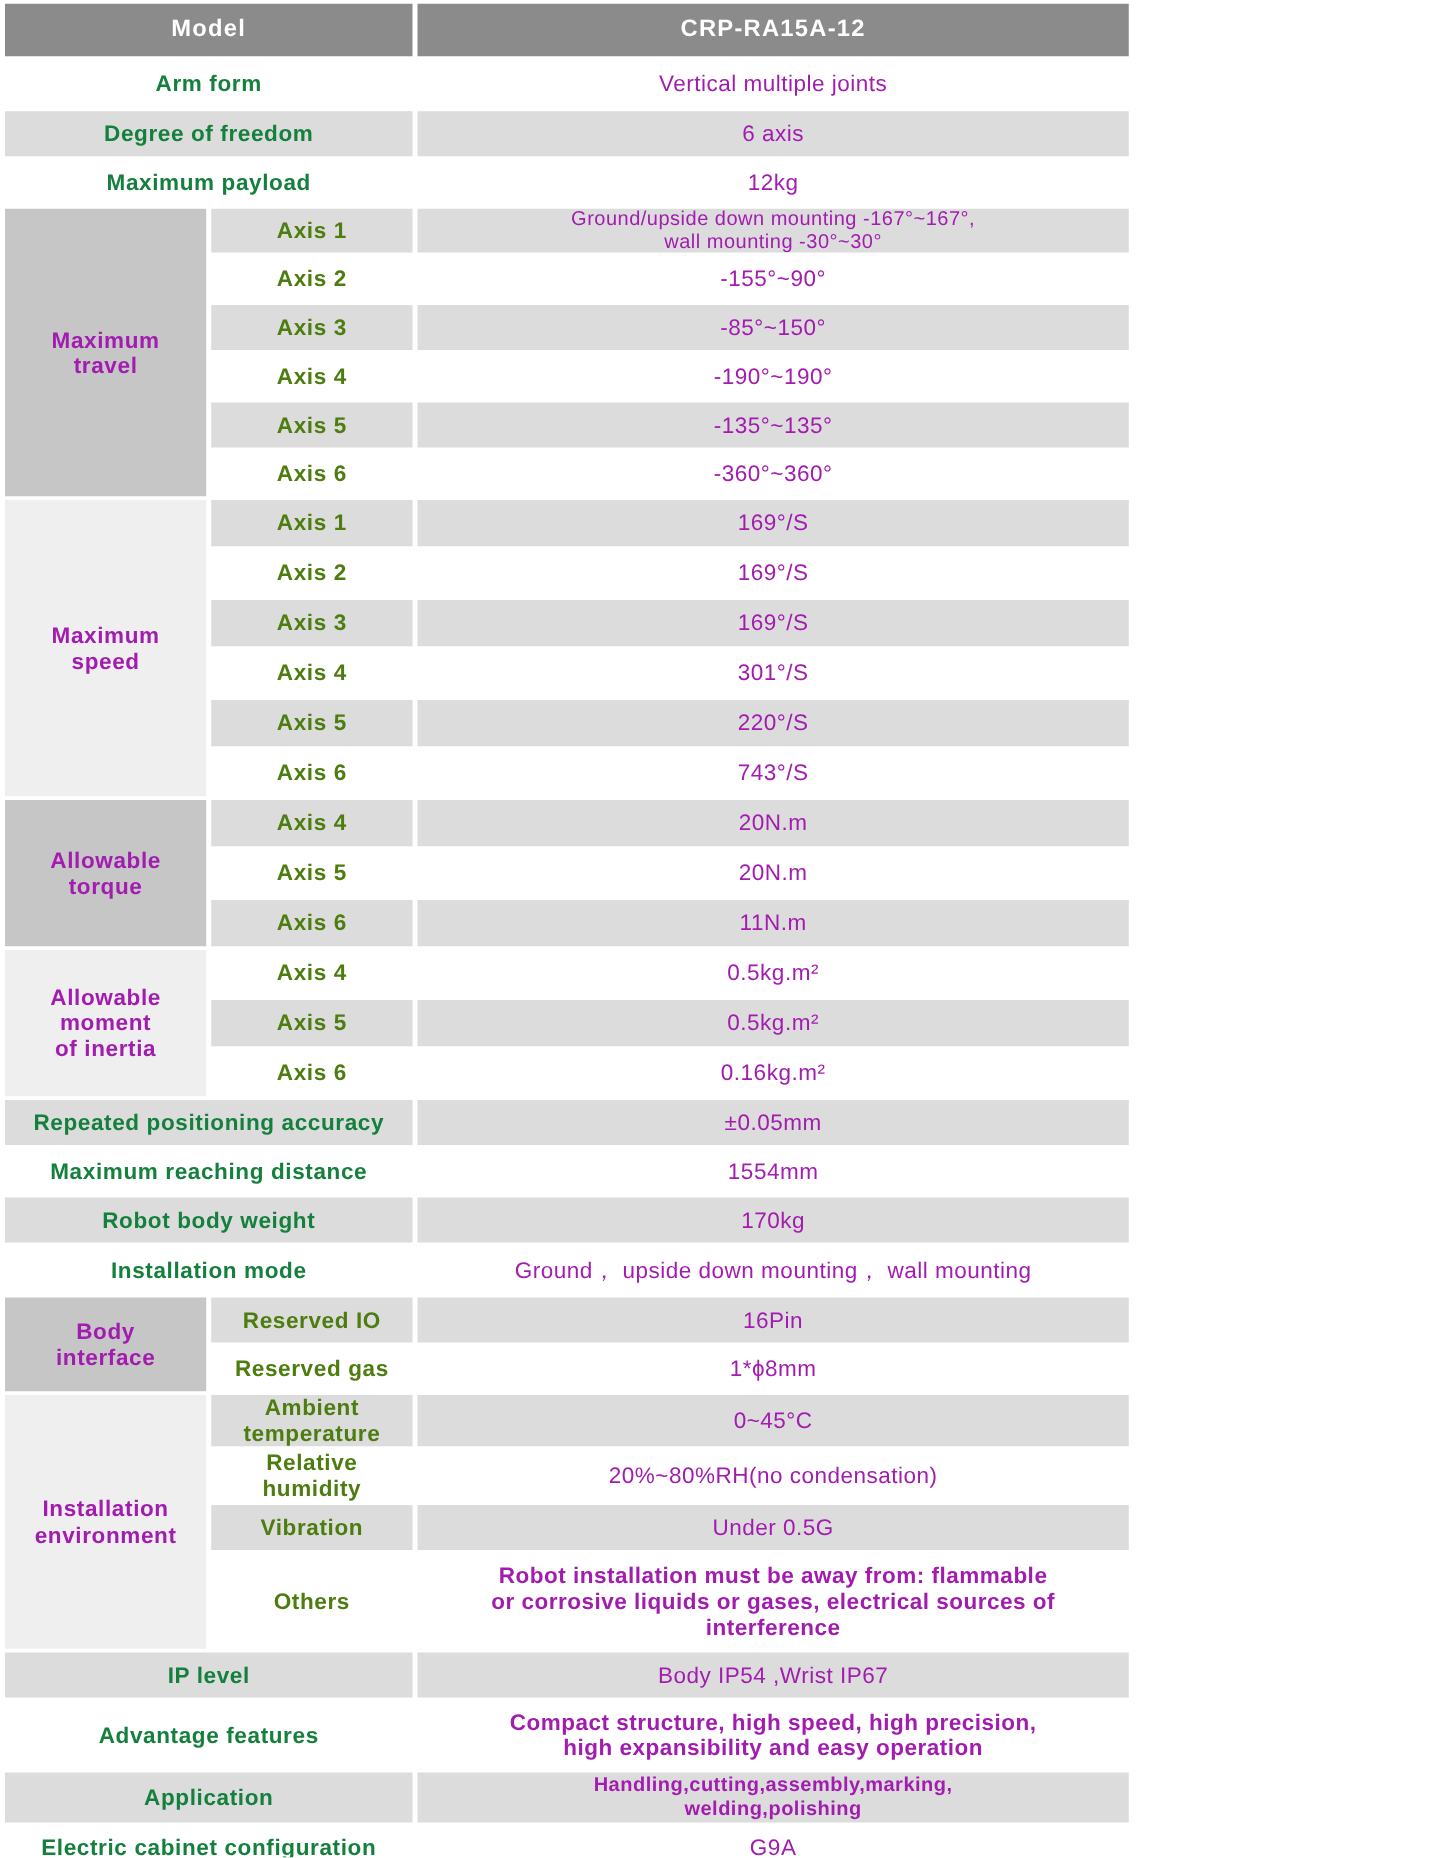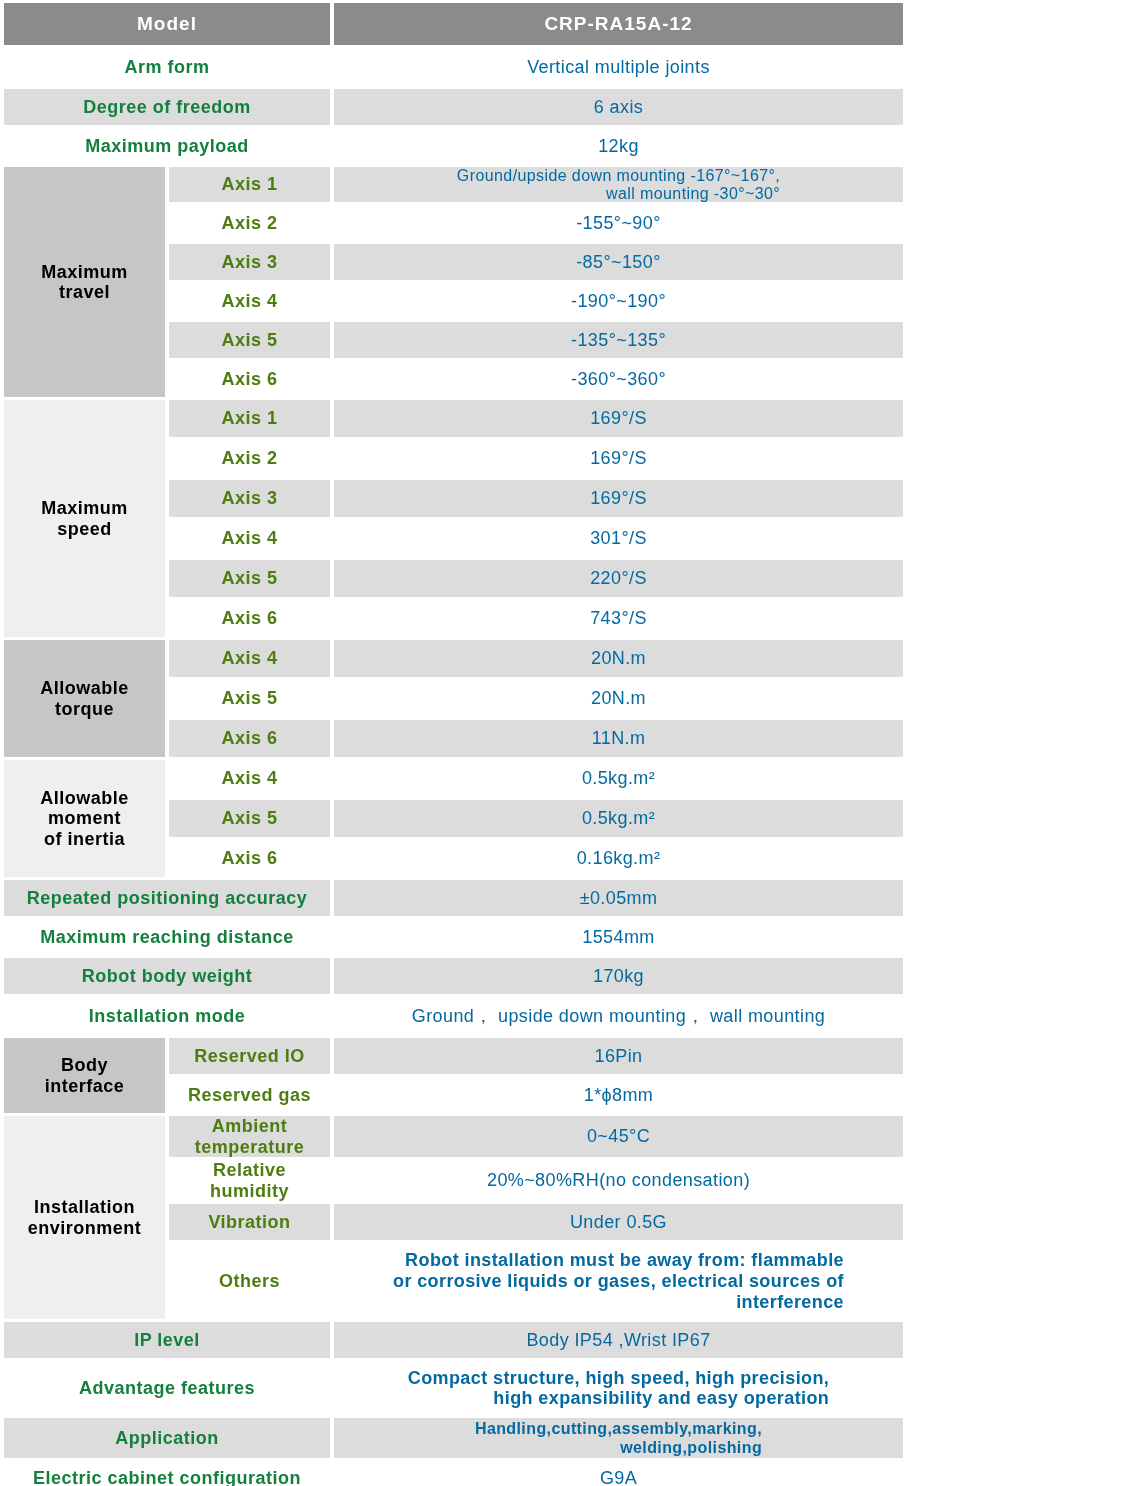--- a/index.html
+++ b/index.html
@@ -8,24 +8,24 @@
   table.spec{border-collapse:separate;border-spacing:4px 3px;table-layout:fixed;margin:0;}
   td{padding:0 2px;vertical-align:middle;text-align:center;line-height:1.14;overflow:hidden;}
   
   .hdr{background:#8b8b8b;color:#ffffff;font-weight:bold;font-size:19px;letter-spacing:1px;}
   .g{background:#dcdcdc;}
   .grpD{background:#c6c6c6;}
   .grpL{background:#efeff0;}
   
   .lbl{color:#15803d;font-weight:bold;font-size:18px;letter-spacing:0.5px;white-space:pre-line;}
   .sub{color:#4d7c0f;font-weight:bold;font-size:18px;letter-spacing:0.5px;white-space:pre-line;}
-  .grp{color:#000000;font-weight:bold;font-size:18px;letter-spacing:0.5px;white-space:pre-line;}
-  .val{color:#0369a1;font-size:18px;letter-spacing:0.4px;white-space:pre-line;}
+  .grp{color:#a21caf;font-weight:bold;font-size:18px;letter-spacing:0.5px;white-space:pre-line;}
+  .val{color:#a21caf;font-size:18px;letter-spacing:0.4px;white-space:pre-line;}
   .small{font-size:16px;line-height:1.1;}
-  .blk{display:inline-block;text-align:right;white-space:pre-line;}
+  .blk{display:inline-block;text-align:center;white-space:pre-line;}
   .bold{font-weight:bold;}
   .f16{font-size:16px;line-height:1.2;}
 </style>
 </head>
 <body>
 
 <div class="page">
   <table class="spec">
     <colgroup>
       <col style="width:161px">

